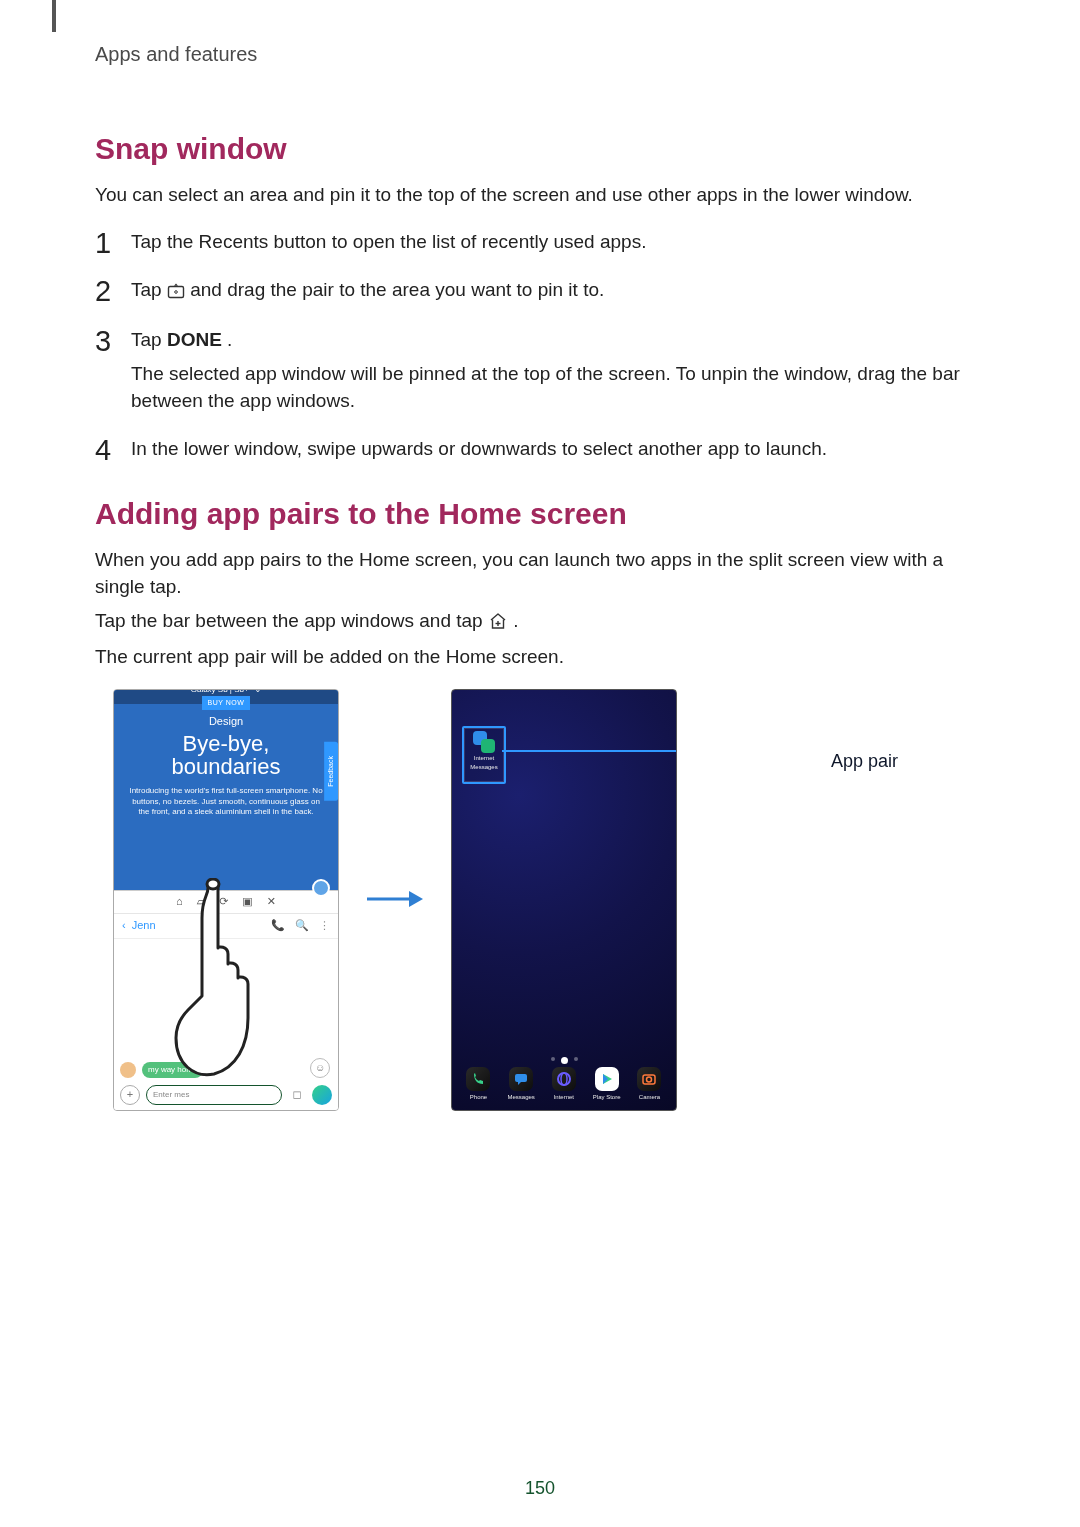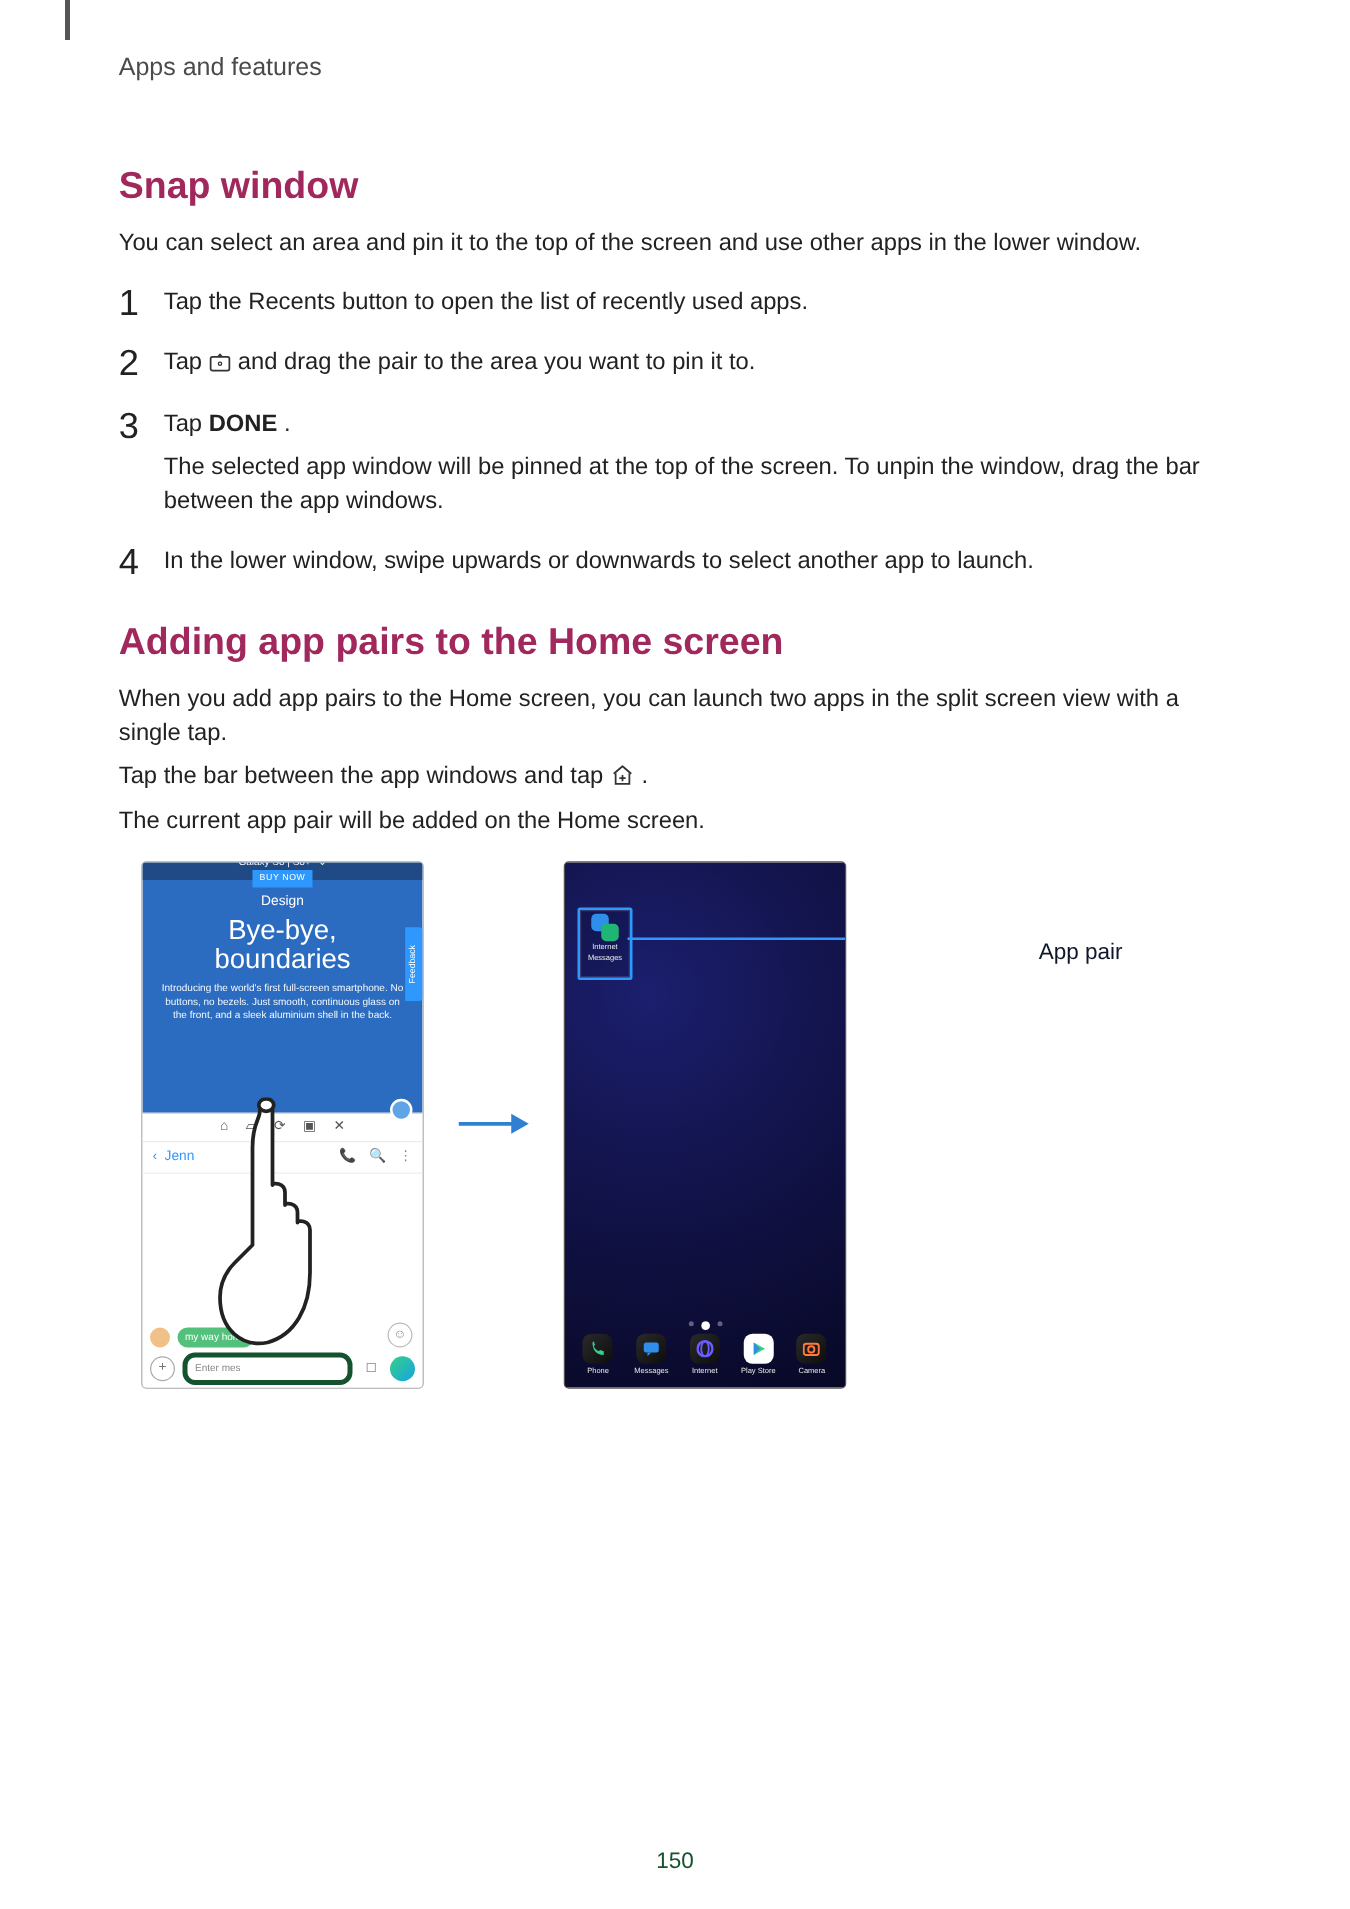--- a/index.html
+++ b/index.html
@@ -198,21 +198,21 @@
   }
   .compose {
     position:absolute; bottom:6px; left:6px; right:6px; height:22px;
     display:flex; align-items:center; gap:6px;
   }
   .compose .plus {
     width:18px;height:18px;border:1px solid #aaa;border-radius:50%;
     display:flex;align-items:center;justify-content:center;font-size:11px;color:#777;
   }
   .compose .field {
-    flex:1; height:18px; border:4px solid #14532d; border-radius:10px;
+    flex:1; height:18px; border:1px solid #14532d; border-radius:10px;
     font-size:8px; color:#888; display:flex;align-items:center;padding:0 6px;
   }
   .compose .cam {
     width:18px;height:18px;color:#888;font-size:11px;display:flex;align-items:center;justify-content:center;
   }
   .compose .send {
     width:20px;height:20px;border-radius:50%;
     background:linear-gradient(135deg,#34d088,#17a4e0);
     position:relative;
   }

